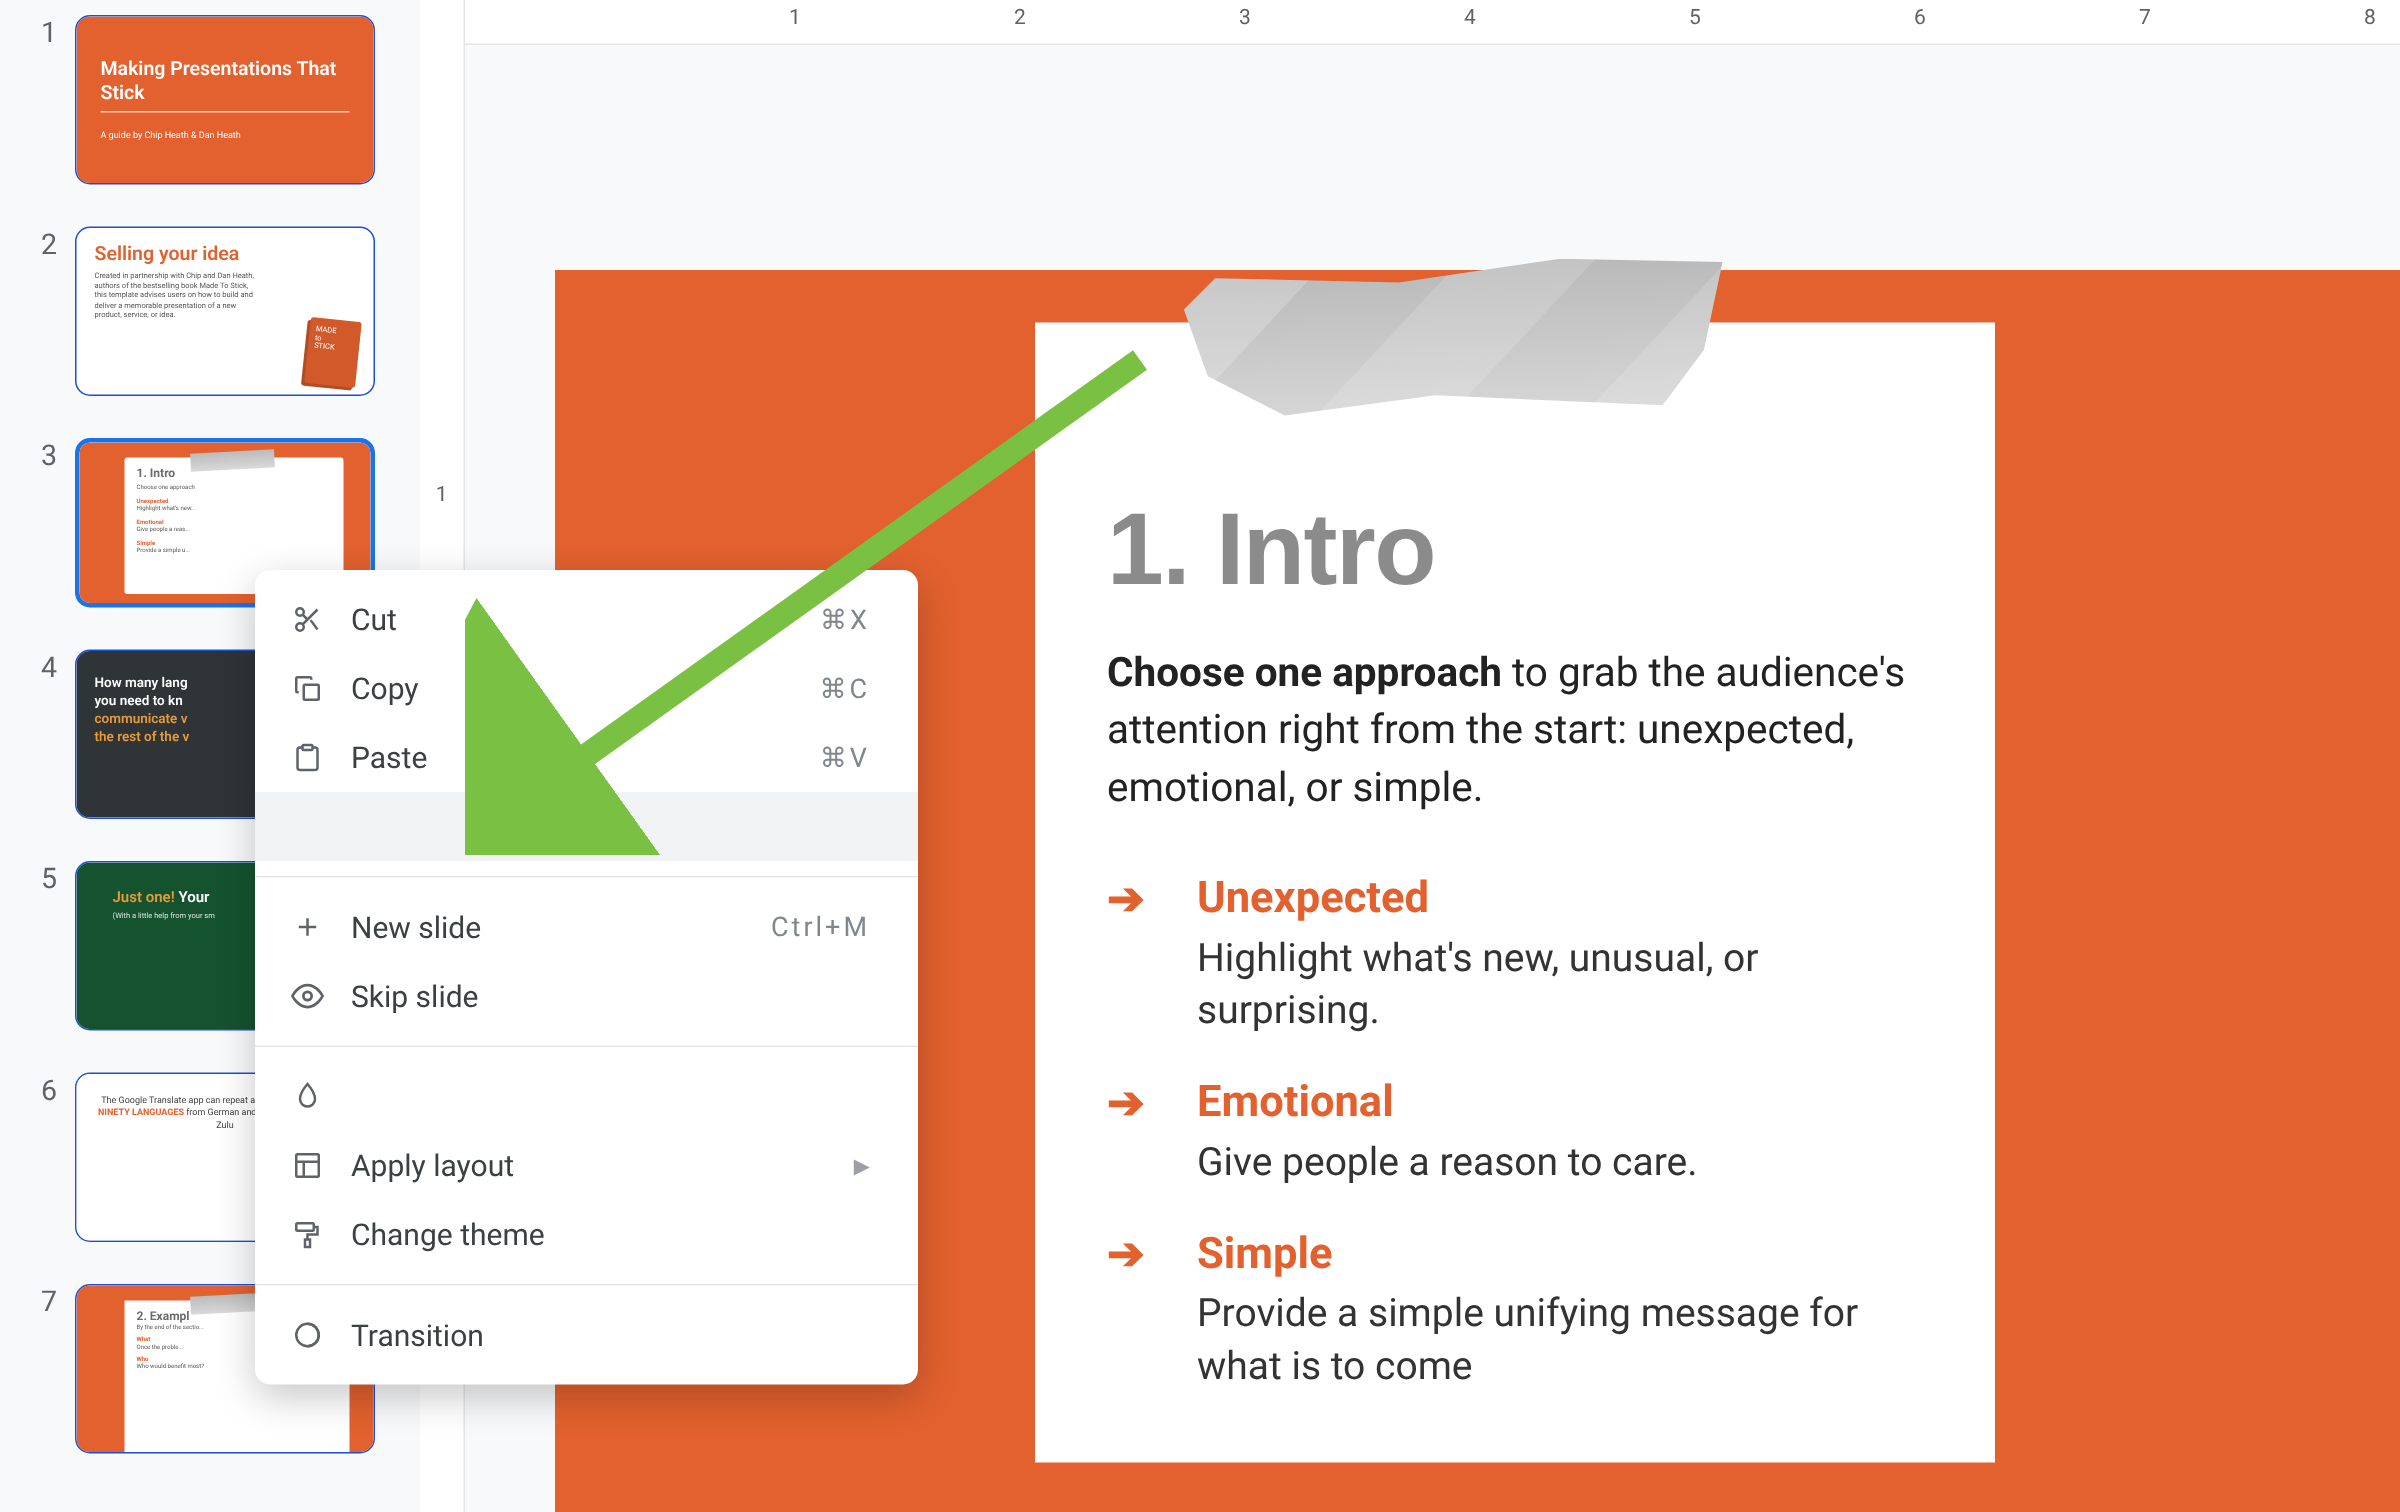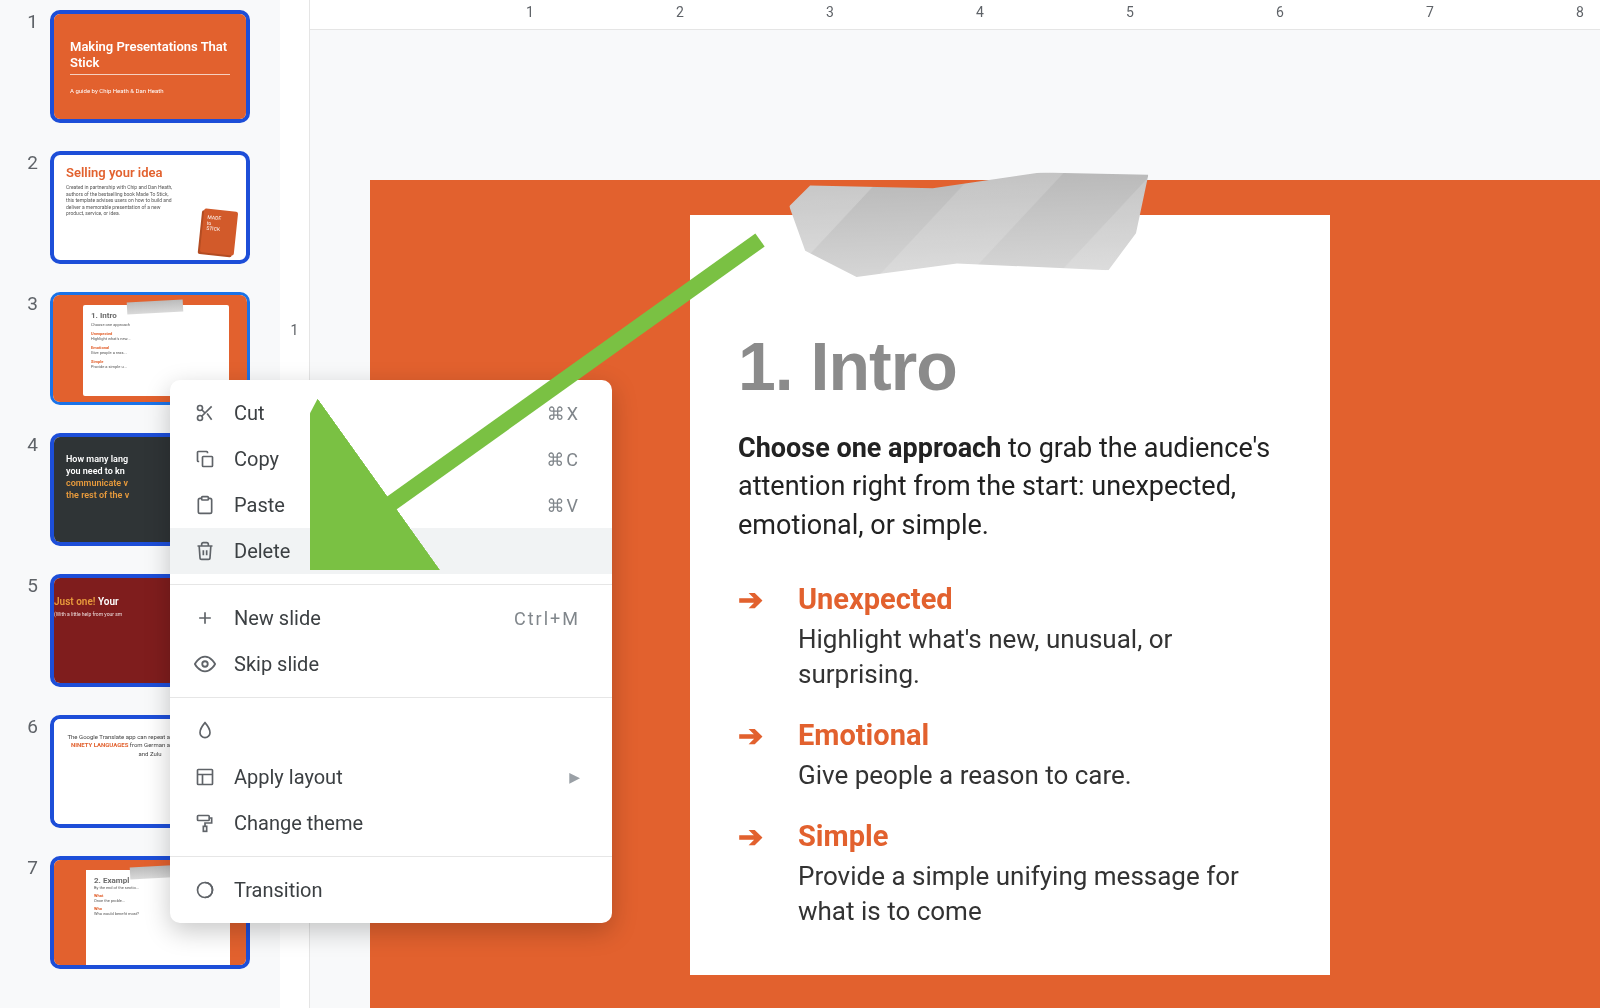--- a/index.html
+++ b/index.html
@@ -31,21 +31,21 @@
 .slide-num {
   width: 18px;
   color: #5f6368;
   font-size: 19px;
   text-align: right;
 }
 .thumb {
   width: 200px;
   height: 113px;
   background: #fff;
-  border: 4px solid #1d4ed8;
+  border: 1px solid #1d4ed8;
   border-radius: 10px;
   overflow: hidden;
   position: relative;
   font-size: 6px;
   color: #555;
   box-shadow: 0 0 0 0 transparent;
 }
 .thumb.selected { border: 3px solid #1a73e8; }
 .thumb .inner { position: absolute; inset: 0; }
 
@@ -70,21 +70,21 @@
 .t3 .card p{ font-size:4px; margin-top:2px; }
 .t3 .li { font-size:4px; color:#e2612e; font-weight:700; margin-top:4px; }
 .t3 .li span{ color:#555; font-weight:400; display:block; }
 
 
 .t4 { background:#2f3436; color:#fff; padding:16px 12px; }
 .t4 .line{ font-size:9px; font-weight:600; line-height:1.35; }
 .t4 .hl{ color:#e79a3c; }
 
 
-.t5 { background:#7f1d1d; color:#fff; padding:18px 0; }
+.t5 { background:#14532d; color:#fff; padding:18px 24px; }
 .t5 .line{ font-size:10px; font-weight:600; }
 .t5 .just{ color:#e79a3c; }
 .t5 .small{ font-size:5px; opacity:.85; margin-top:4px; }
 
 
 .t6 { background:#fff; padding:14px 12px; text-align:center; }
 .t6 .p{ font-size:6px; color:#444; line-height:1.4; }
 .t6 .p b{ color:#e2612e; font-weight:700; }
 
 
@@ -171,21 +171,21 @@
   z-index:50;
 }
 .context-menu .item {
   display:flex; align-items:center;
   height:46px;
   padding:0 32px 0 20px;
   font-size:20px;
   color:#3c4043;
   cursor:default;
 }
-.context-menu .item.highlight { background:#f1f3f4; }
+.context-menu .item.highlight { background:#f1f3f4;flex-direction:column; }
 .context-menu .item .ico { width:30px; display:flex; justify-content:center; align-items:center; color:#5f6368; font-size:20px; }
 .context-menu .item .lbl { margin-left:14px; flex:1; }
 .context-menu .item .sc  { color:#80868b; font-size:18px; letter-spacing:2px; }
 .context-menu .sep { height:1px; background:#e6e6e6; margin:10px 0; }
 .context-menu .submenu-arrow { color:#9aa0a6; font-size:14px; }
 
 
 .ann-arrow {
   position:absolute;
   z-index:55;

